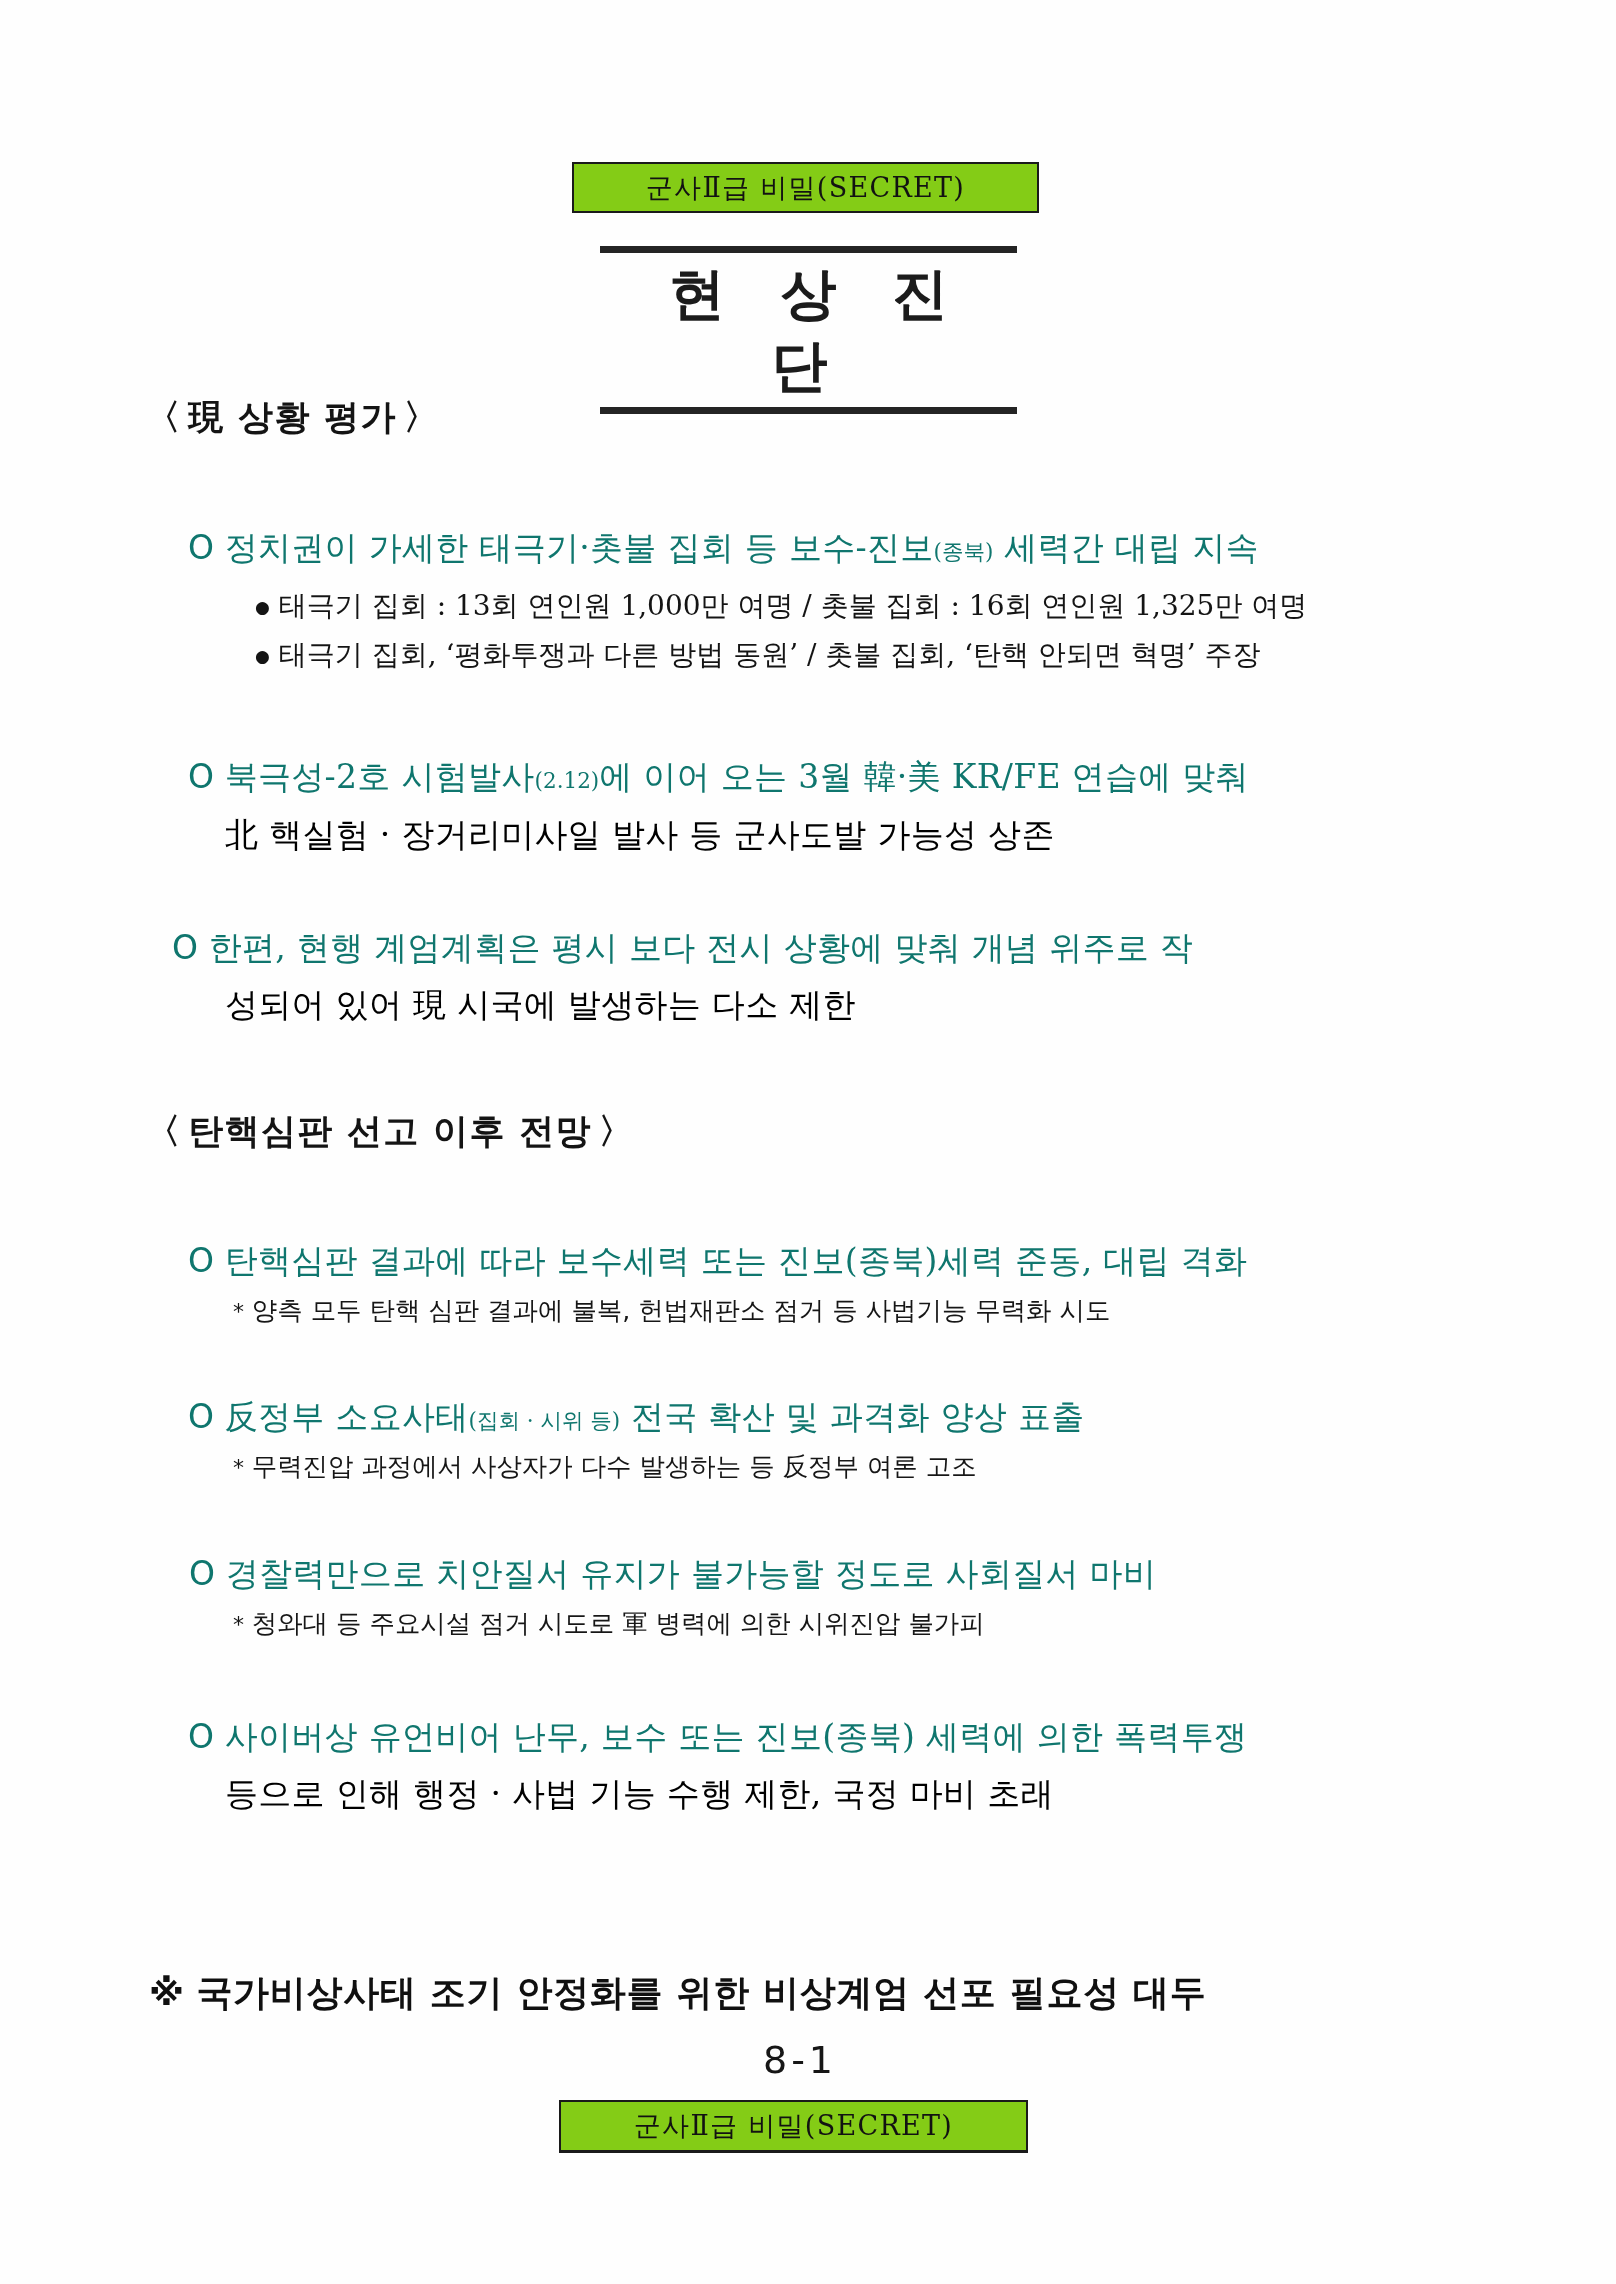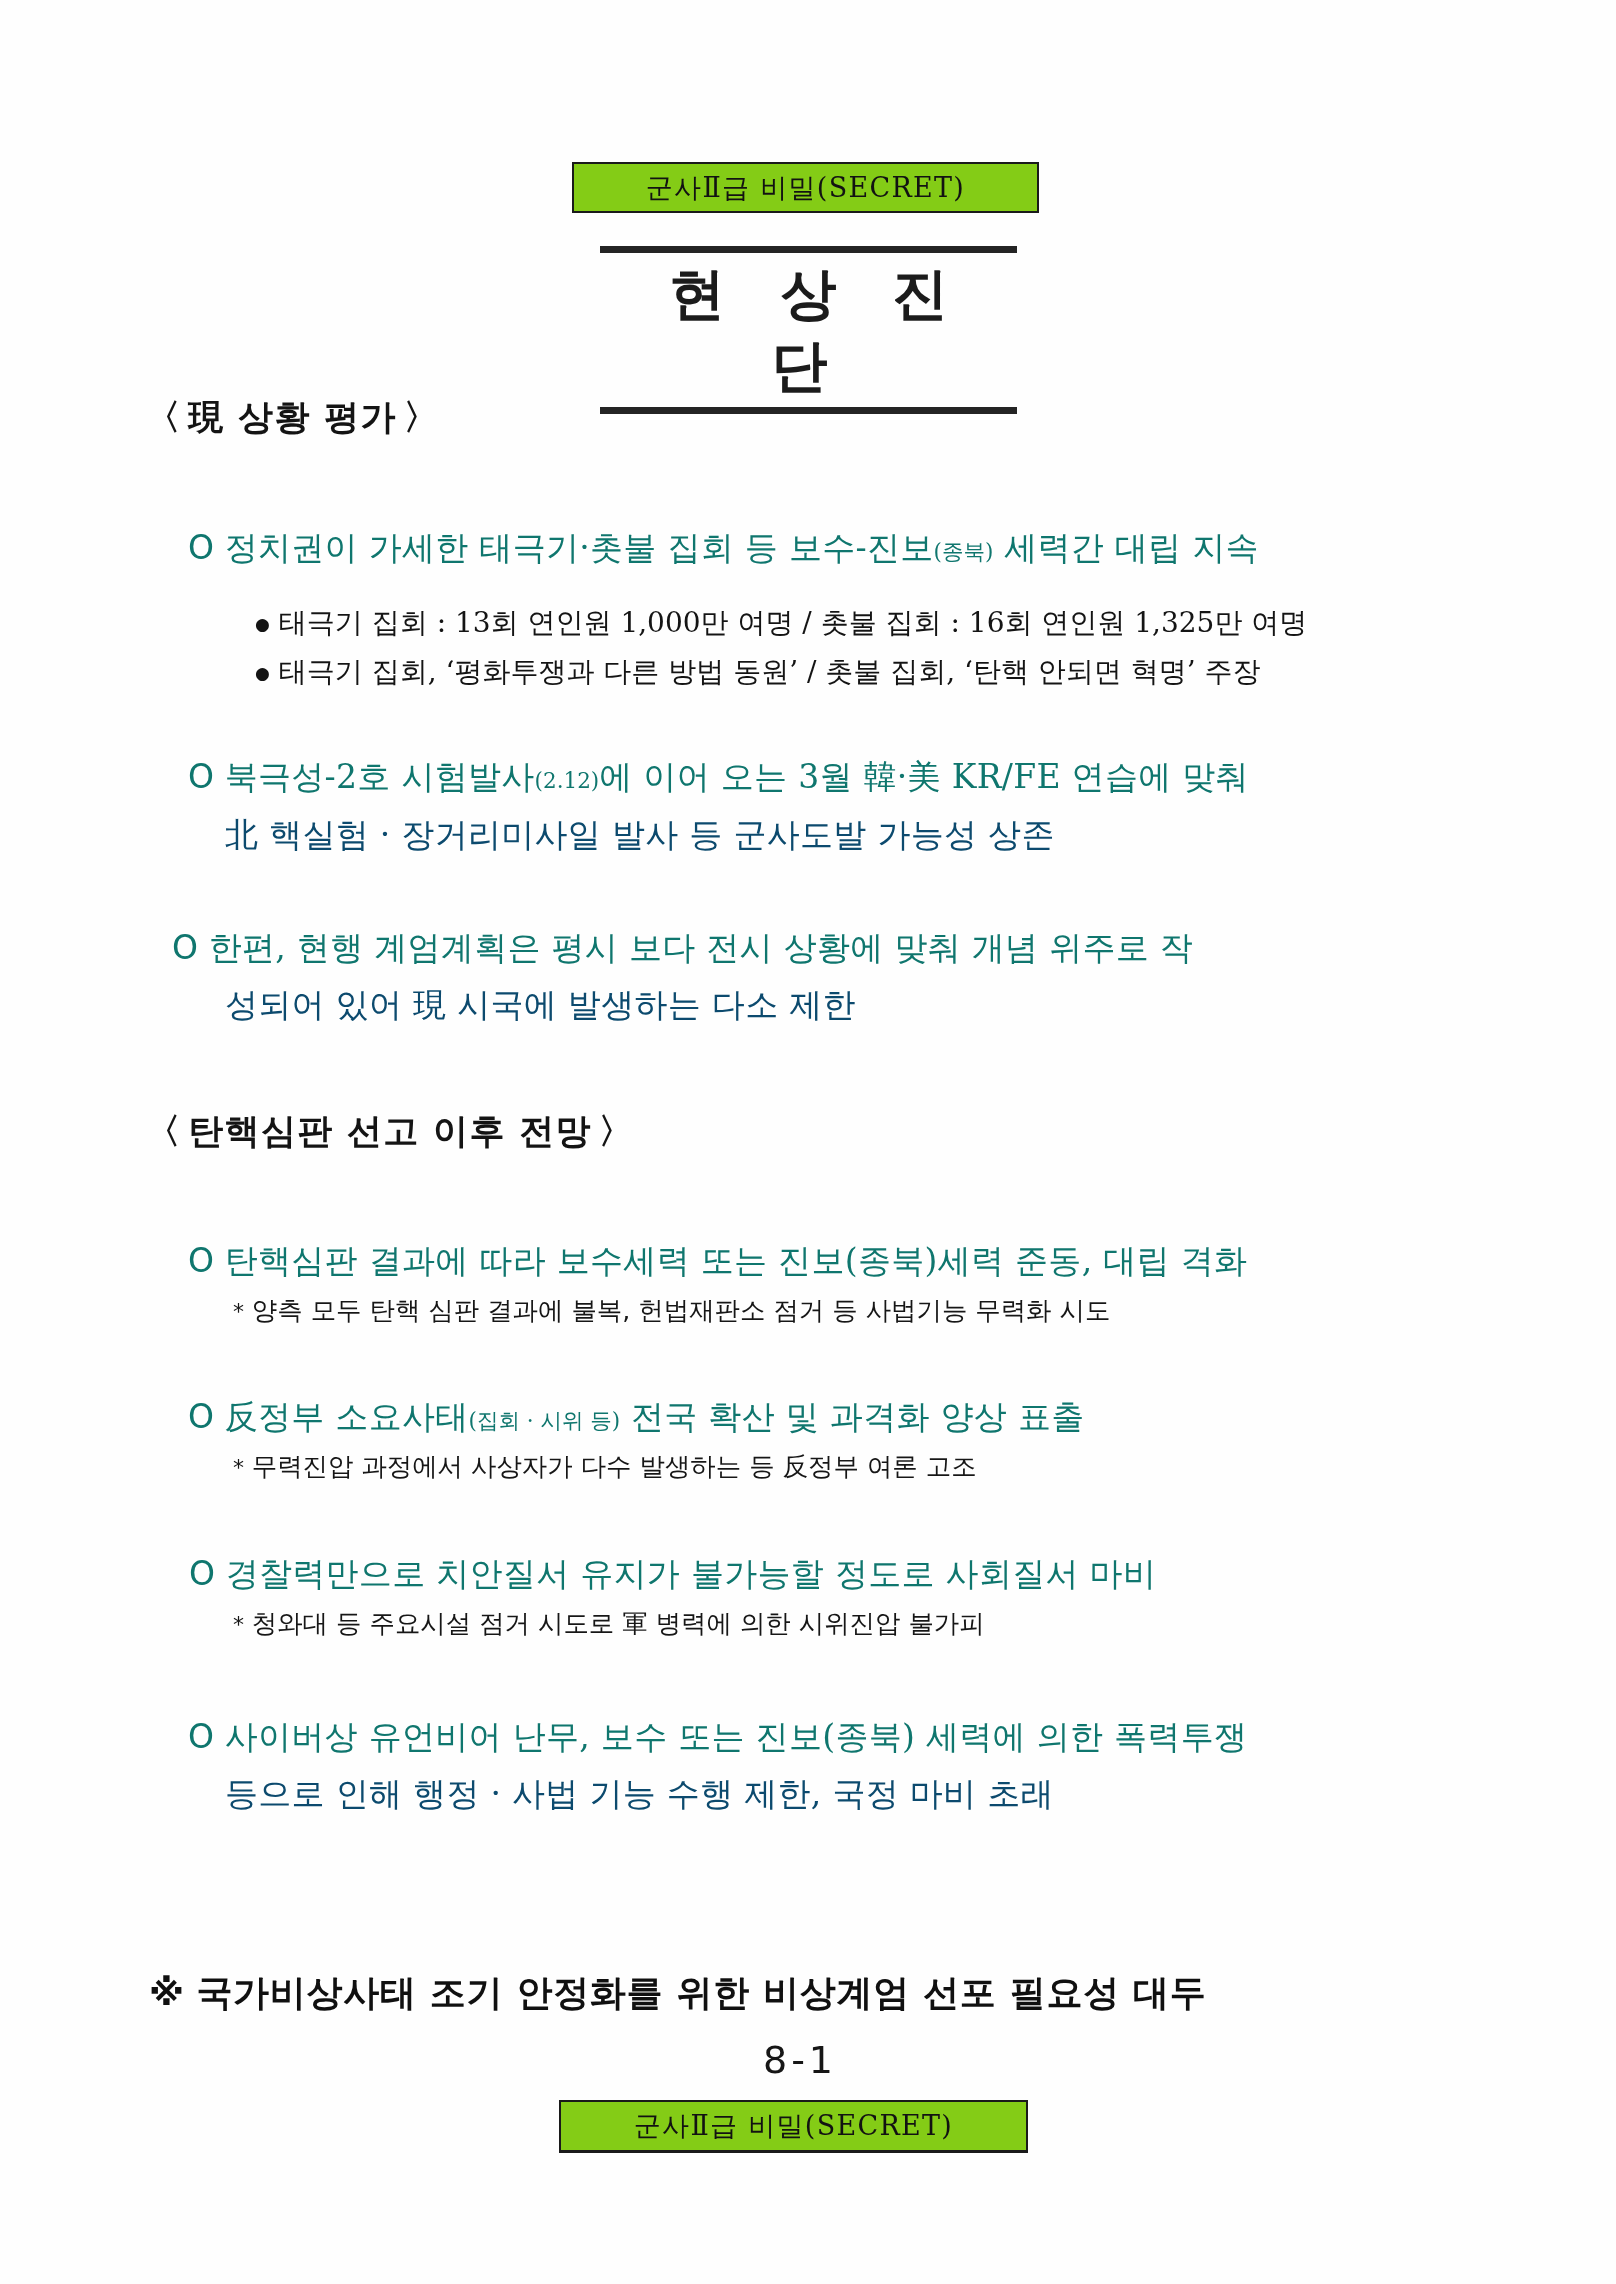--- a/index.html
+++ b/index.html
@@ -113,37 +113,36 @@
   }
   .bullet-o .marker {
     font-family: "DejaVu Sans", "Liberation Sans", sans-serif;
     padding-right: 10.4px;
   }
   .bullet-line-2 {
     position: absolute;
     font-size: 33px;
     line-height: 56px;
     letter-spacing: 0.3px;
-    color: #0c4a6e;
+    color: #000000;
     font-family: "DejaVu Serif", "Liberation Serif", serif;
     white-space: nowrap;
   }
   .small-paren {
     font-size: 21.5px;
     letter-spacing: 0;
   }
 
   .sub-bullet {
     position: absolute;
     font-size: 28px;
     line-height: 47px;
     color: #141414;
     font-family: "DejaVu Serif", "Liberation Serif", serif;
     white-space: nowrap;
-    margin-top: 17px;
   }
   .sub-bullet .dot {
     font-size: 17px;
     vertical-align: middle;
     padding-right: 9px;
   }
 
   .note {
     position: absolute;
     font-size: 25.4px;

